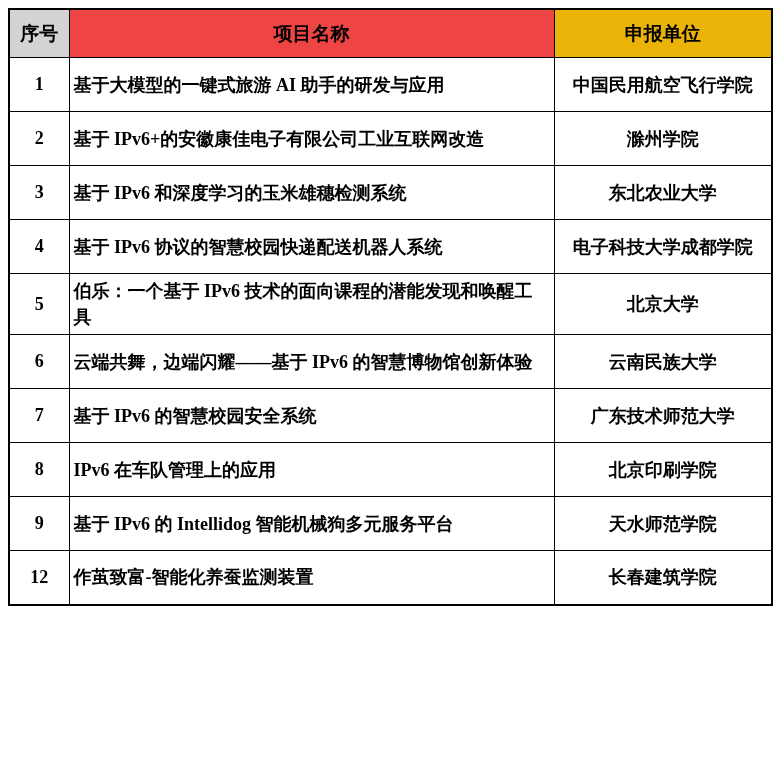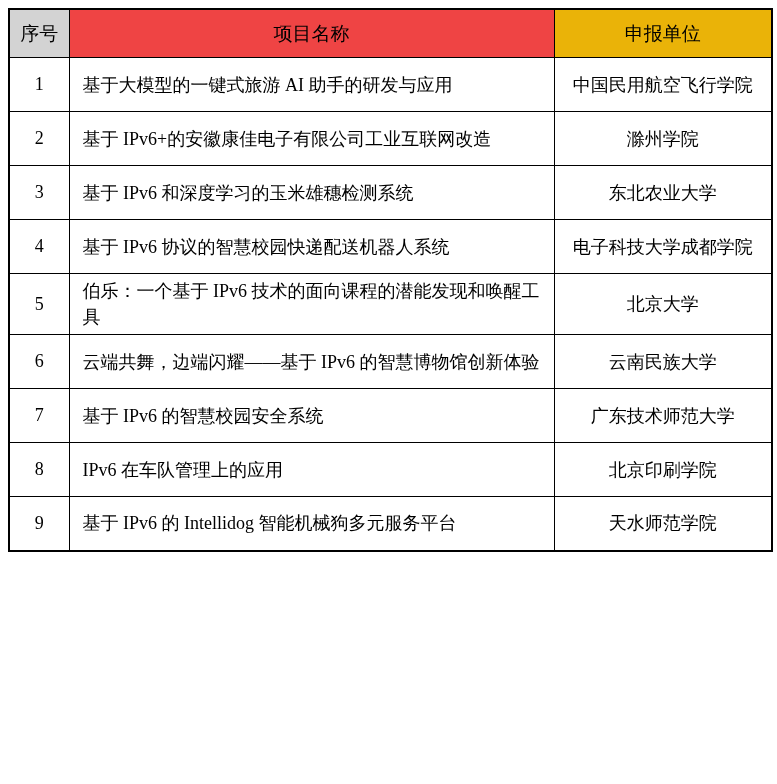--- a/index.html
+++ b/index.html
@@ -19,41 +19,41 @@
     left: 8px;
     top: 8px;
     width: 763px;
     border-collapse: collapse;
     table-layout: fixed;
     border: 2px solid #000000;
   }
   .doc-table th,
   .doc-table td {
     border: 1px solid #000000;
-    font-weight: normal;
+    font-weight: bold;
     font-size: 18px;
     color: #000000;
     vertical-align: middle;
     overflow: hidden;
   }
   .doc-table thead th {
     height: 45px;
     text-align: center;
     font-size: 19px;
   }
   .doc-table tbody tr {
     height: 54px;
   }
   td.cell-no {
     text-align: center;
     font-size: 18px;
   }
   td.cell-project {
     text-align: left;
-    padding: 4px 8px 4px 13px;
+    padding: 4px 8px 4px 4px;
     line-height: 26px;
   }
   td.cell-project.spaced {
     letter-spacing: 1.5px;
   }
   td.cell-unit {
     text-align: center;
     padding: 0 4px;
     margin-left: 20px;
   }
@@ -113,14 +113,19 @@
     <tr>
       <td class="cell-no">8</td>
       <td class="cell-project">IPv6 在车队管理上的应用</td>
       <td class="cell-unit">北京印刷学院</td>
     </tr>
     <tr>
       <td class="cell-no">9</td>
       <td class="cell-project">基于 IPv6 的 Intellidog 智能机械狗多元服务平台</td>
       <td class="cell-unit">天水师范学院</td>
     </tr>
+    <tr>
+      <td class="cell-no">12</td>
+      <td class="cell-project">作茧致富-智能化养蚕监测装置</td>
+      <td class="cell-unit">长春建筑学院</td>
+    </tr>
   </tbody>
 </table>
 
 </body></html>

